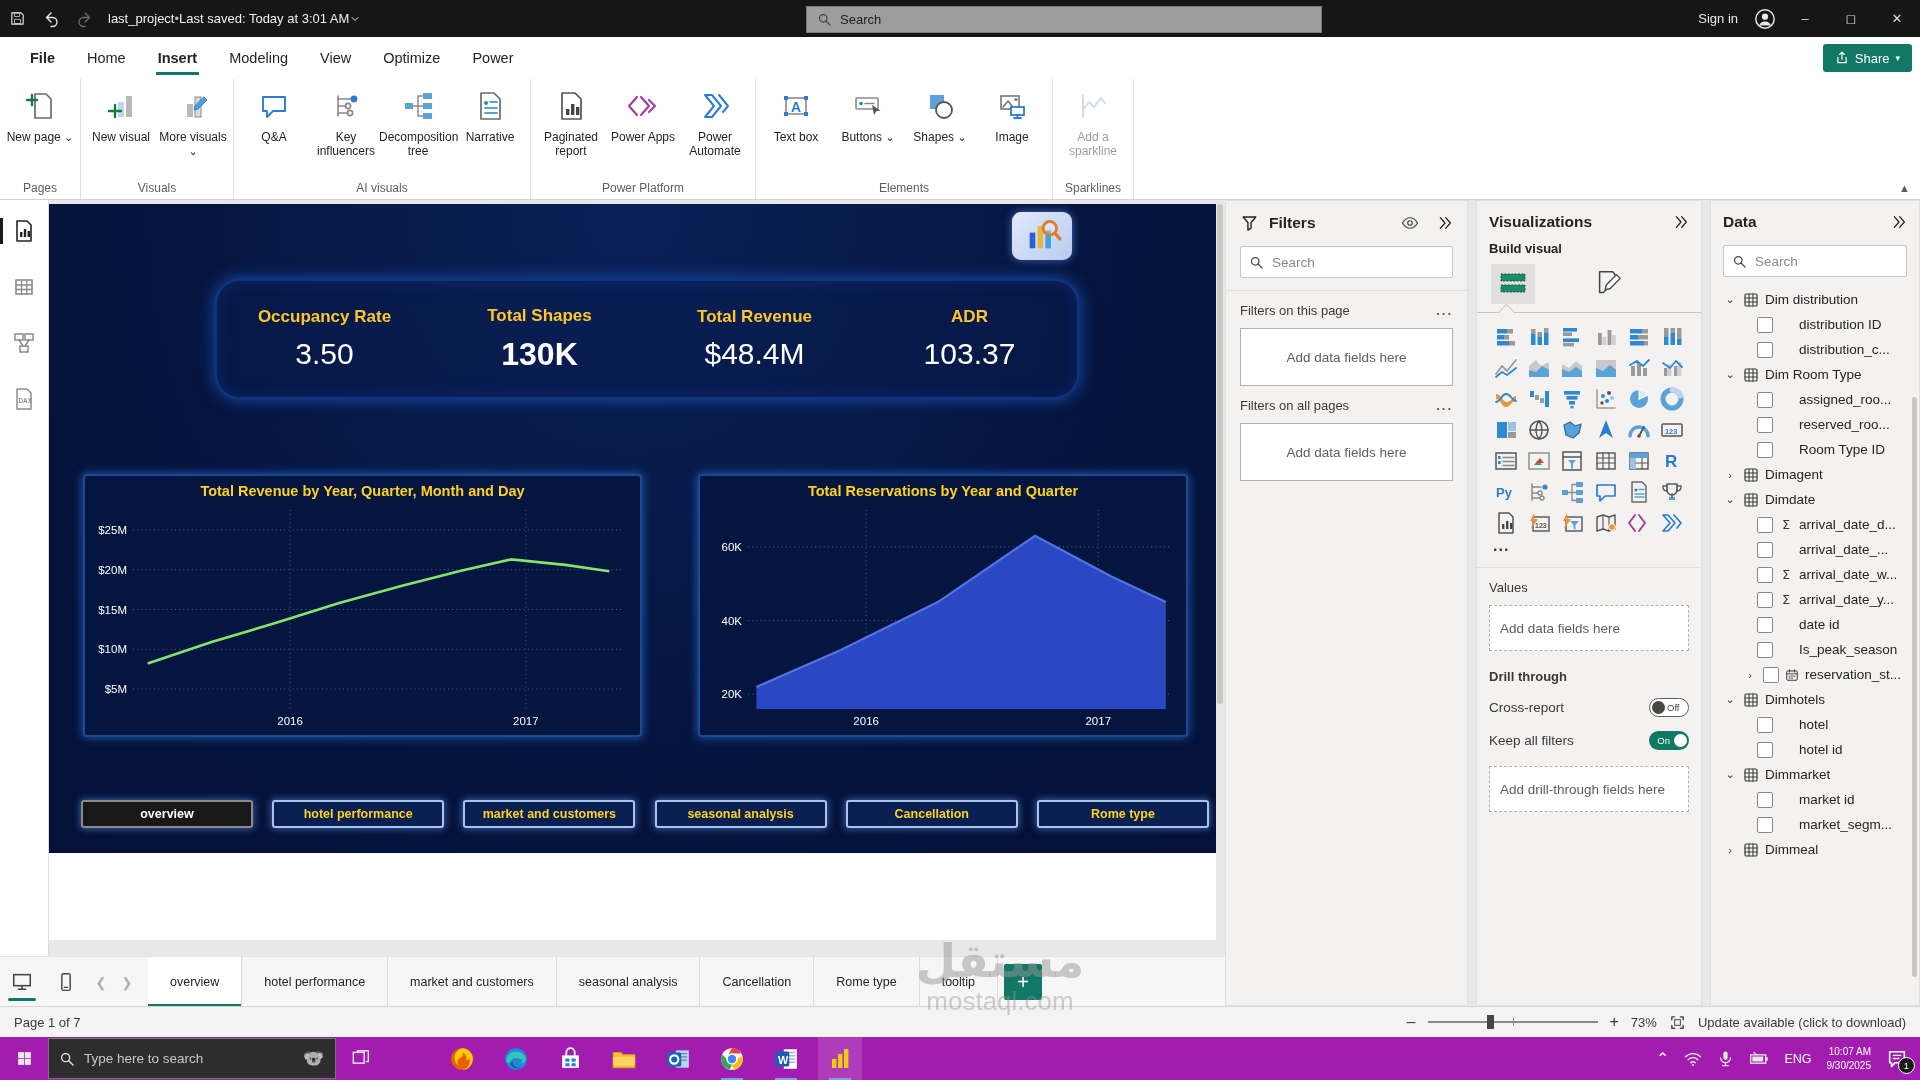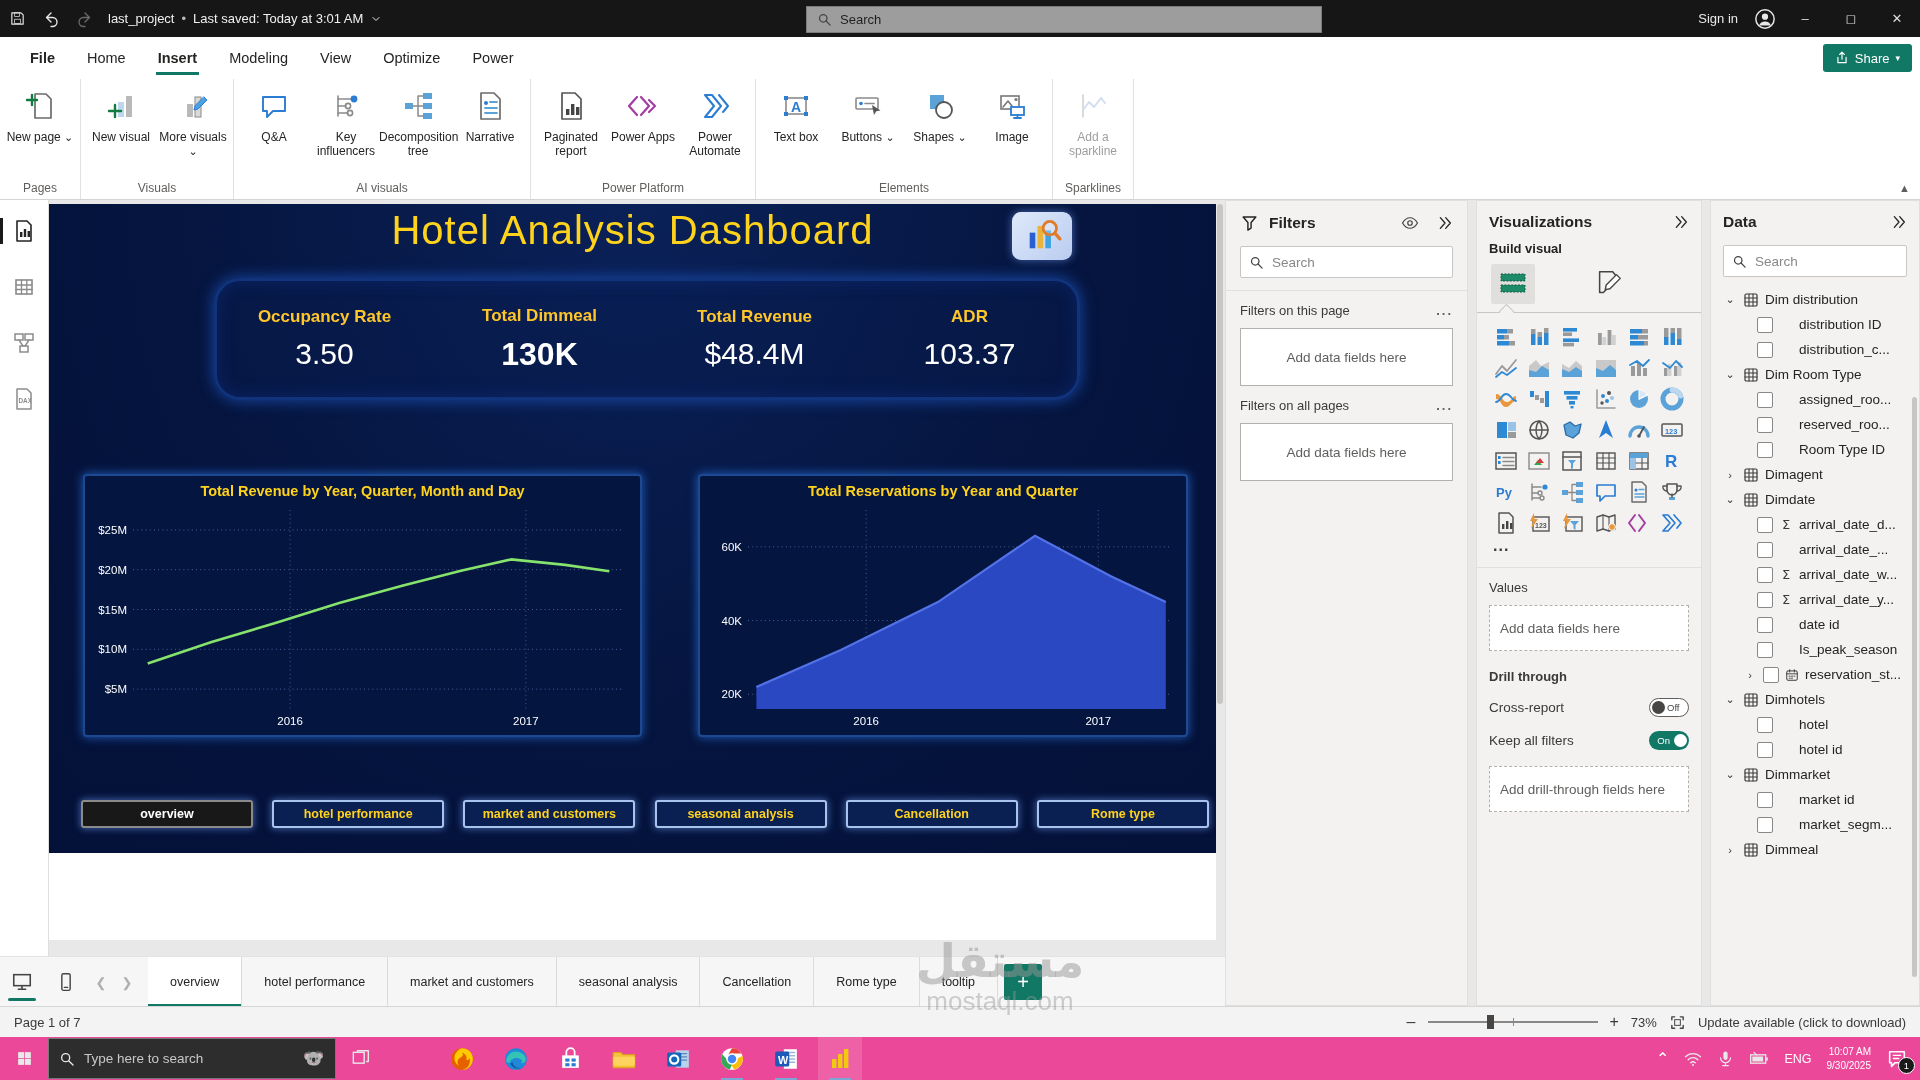--- a/index.html
+++ b/index.html
@@ -5,21 +5,21 @@
   html,body{margin:0;padding:0;}
   body{width:1920px;height:1080px;overflow:hidden;position:relative;background:#e8e8e8;
        font-family:"Liberation Sans",sans-serif;-webkit-font-smoothing:antialiased;color:#252423;}
   .abs{position:absolute;}
   .ic{display:inline-flex;align-items:center;justify-content:center;}
   .ic svg{display:block;}
 
   
   #titlebar{left:0;top:0;width:1920px;height:37px;background:#161616;display:flex;align-items:center;color:#e8e8e8;}
   #titlebar .tbtn{width:34px;height:37px;}
-  #proj{font-size:13px;color:#f0f0f0;margin-left:6px;display:flex;align-items:center;gap:7px;}
+  #proj{font-size:13px;color:#f0f0f0;margin-left:6px;display:flex;align-items:center;gap:0;}
   #tb-search{position:absolute;left:806px;top:6px;width:504px;height:25px;background:#9d9d9d;border:1px solid #7b7b7b;
              display:flex;align-items:center;gap:8px;padding-left:10px;color:#1f1f1f;font-size:13px;}
   #tb-right{position:absolute;right:0;top:0;height:37px;display:flex;align-items:center;}
   #signin{font-size:13px;margin-right:10px;}
   .winbtn{width:46px;height:37px;color:#ddd;font-size:13px;}
 
   
   #menubar{left:0;top:37px;width:1920px;height:42px;background:#fff;display:flex;align-items:center;padding-left:14px;box-sizing:border-box;}
   .menu-item{padding:0 16px;height:42px;display:flex;align-items:center;font-size:14.5px;color:#252423;position:relative;cursor:default;}
   .menu-item.first{font-weight:700;}
@@ -137,21 +137,21 @@
 
   
   #statusbar{left:0;top:1006px;width:1920px;height:31px;background:#f3f3f3;border-top:1px solid #d6d6d6;box-sizing:border-box;
              display:flex;align-items:center;font-size:13px;color:#3b3a39;padding:0 14px;gap:8px;}
   #status-right{margin-left:auto;display:flex;align-items:center;gap:12px;}
   #zoom-slider{width:170px;height:2px;background:#8a8886;position:relative;}
   #zoom-slider .tick{position:absolute;left:50%;top:-3px;width:1px;height:8px;background:#8a8886;}
   #zoom-slider .thumb{position:absolute;left:35%;top:-6px;width:7px;height:14px;background:#484644;}
 
   
-  #taskbar{left:0;top:1037px;width:1920px;height:43px;background:#ec4899;display:flex;align-items:center;color:#fff;}
+  #taskbar{left:0;top:1037px;width:1920px;height:43px;background:#a21caf;display:flex;align-items:center;color:#fff;}
   .tk-btn{width:48px;height:43px;}
   #tk-search{width:288px;height:41px;background:#2d2d2d;border:1px solid #777;display:flex;align-items:center;gap:9px;
              padding:0 10px;box-sizing:border-box;color:#c8c8c8;font-size:13.5px;}
   #tk-search .koala{margin-left:auto;font-size:17px;}
   #tk-apps{display:flex;margin-left:56px;gap:10px;}
   .app-btn{width:44px;height:43px;position:relative;display:flex;align-items:center;justify-content:center;}
   .app-btn.open::after{content:"";position:absolute;left:11px;right:11px;bottom:0;height:2.5px;background:#7ba7d7;}
   .app-btn.focused{background:rgba(255,255,255,.14);}
   #tk-tray{margin-left:auto;display:flex;align-items:center;gap:15px;padding-right:12px;}
   #tk-clock{font-size:10px;text-align:right;line-height:1.35;}
@@ -459,37 +459,36 @@
           <path d="M5 2h10l4 4v16H5z" fill="none" stroke="#444" stroke-width="1.5" stroke-linejoin="round" stroke-linecap="round"></path>
           <text x="6.5" y="16" fill="#444" font-size="6.4" font-weight="700" font-family="Liberation Sans,sans-serif">DAX</text>
         </svg>
       </span>
     </div>
   </div>
 
 <div id="canvas-bg" class="abs"></div>
 <div id="report-page" class="abs">
   <div id="dashboard">
-    <div id="dash-title">Hotel Analysis Dashboard</div>
     <div id="dash-logo" class="ic">
         <svg xmlns="http://www.w3.org/2000/svg" width="44" height="38" viewBox="0 0 34 34">
           <rect x="6" y="14" width="5" height="14" fill="#2b5fd0"></rect>
           <rect x="13" y="8" width="5" height="20" fill="#e8b53a"></rect>
           <rect x="20" y="12" width="5" height="16" fill="#3fa3e0"></rect>
           <circle cx="24" cy="10" r="6" fill="rgba(255,255,255,.25)" stroke="#e07b2a" stroke-width="2.5"></circle>
           <path d="M28.5 14.5l4.5 5" fill="none" stroke="#e07b2a" stroke-width="3" stroke-linejoin="round" stroke-linecap="round"></path>
         </svg>
       </div>
     <div id="kpi-band">
         <div class="kpi">
           <div class="klabel">Occupancy Rate</div>
           <div class="kvalue">3.50</div>
         </div>
         <div class="kpi">
-          <div class="klabel">Total Dimmeal</div>
+          <div class="klabel">Total Shapes</div>
           <div class="kvalue">130K</div>
         </div>
         <div class="kpi">
           <div class="klabel">Total Revenue</div>
           <div class="kvalue">$48.4M</div>
         </div>
         <div class="kpi">
           <div class="klabel">ADR</div>
           <div class="kvalue">103.37</div>
         </div>

